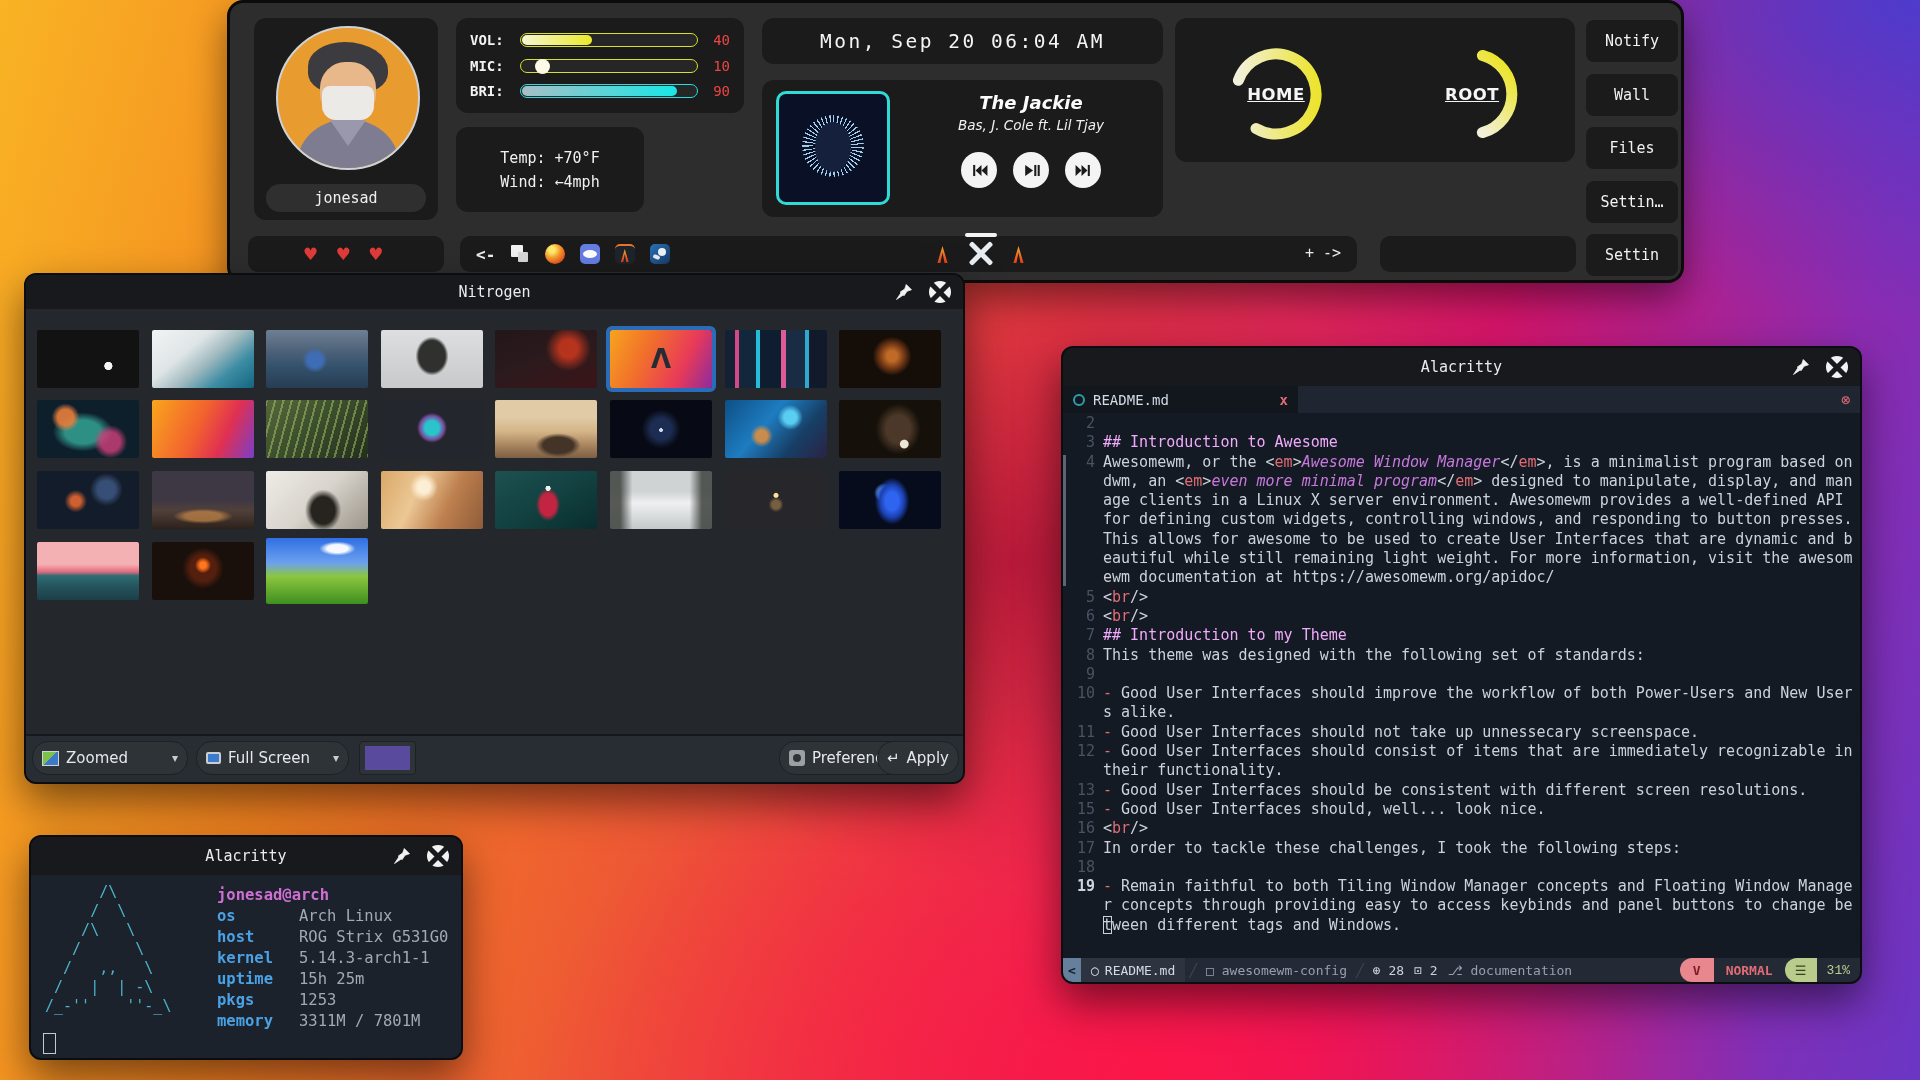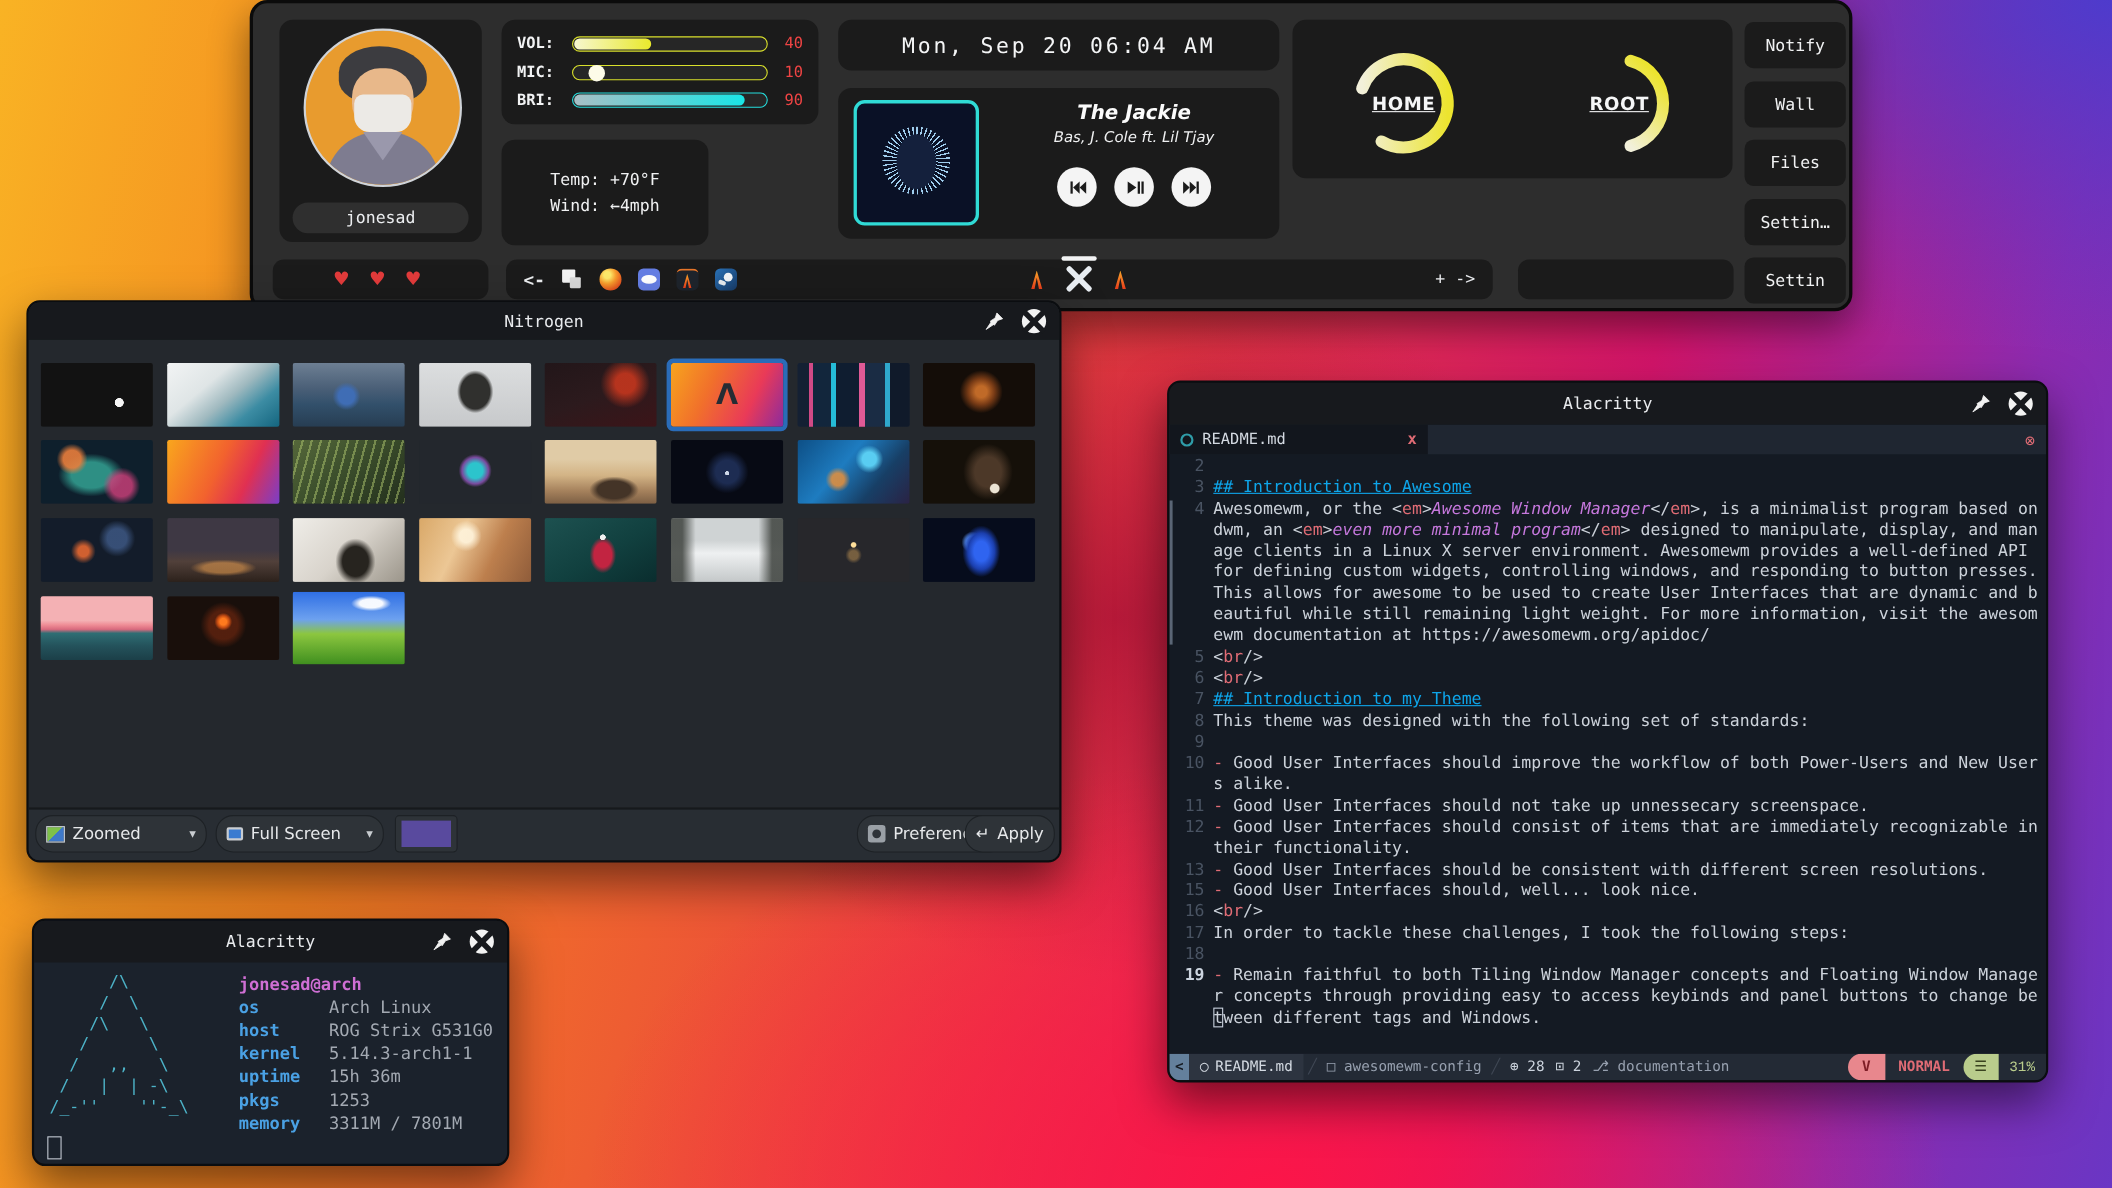--- a/index.html
+++ b/index.html
@@ -45,21 +45,21 @@
              border-radius:14px;color:#eceef0;font:15px "DejaVu Sans Mono",monospace;
              display:flex;align-items:center;justify-content:center;}
   #card-sliders{left:226px;top:15px;width:288px;height:95px;padding:12px 14px;box-sizing:border-box;
                 display:flex;flex-direction:column;justify-content:space-between;}
   .srow{display:flex;align-items:center;height:20px;}
   .slabel{width:50px;color:#f2f3f4;font:bold 14px "DejaVu Sans Mono",monospace;}
   .strack{position:relative;width:178px;height:14px;border-radius:8px;background:#262626;box-sizing:border-box;}
   .sfill{position:absolute;left:1px;top:1px;bottom:1px;border-radius:7px;}
   .sknob{position:absolute;top:-1px;width:15px;height:15px;border-radius:50%;}
   .sval{margin-left:auto;color:#ef4444;font:14px "DejaVu Sans Mono",monospace;}
-  #card-weather{left:226px;top:124px;width:188px;height:96px;display:flex;align-items:center;justify-content:center;}
+  #card-weather{left:226px;top:124px;width:188px;height:85px;display:flex;align-items:center;justify-content:center;}
   #card-weather .wx{color:#f0f1f2;font:15px "DejaVu Sans Mono",monospace;line-height:24px;white-space:pre;}
   #card-clock{left:532px;top:15px;width:401px;height:46px;display:flex;align-items:center;justify-content:center;
               color:#f4f5f6;font:19.5px "DejaVu Sans Mono",monospace;letter-spacing:2.5px;}
   #card-music{left:532px;top:77px;width:401px;height:137px;}
   .album{position:absolute;left:14px;top:11px;width:108px;height:108px;background:#0a1126;
          border:3px solid #30dbd6;border-radius:10px;}
   .burst{position:absolute;left:10px;top:8px;width:88px;height:88px;border-radius:50%;
          background:repeating-conic-gradient(rgba(168,216,248,.95) 0deg 2.6deg, rgba(168,216,248,0) 2.6deg 8.4deg);
          -webkit-mask:radial-gradient(circle,transparent 0 27%,#000 28% 49%,transparent 50%);
          mask:radial-gradient(circle,transparent 0 27%,#000 28% 49%,transparent 50%);}
@@ -142,21 +142,21 @@
   .md-ic{width:12px;height:12px;border:2px solid #2f9ca8;border-radius:50%;box-sizing:border-box;}
   .tab-x{margin-left:auto;color:#e06c75;font:bold 14px "DejaVu Sans Mono",monospace;}
   .bar-x{margin-left:auto;margin-right:10px;color:#e06c75;font:15px "DejaVu Sans Mono",monospace;}
   #editor-lines{position:absolute;left:0;top:65px;right:0;bottom:24px;padding:1px 2px 0 6px;
                 font:15px/19.3px "DejaVu Sans Mono",monospace;overflow:hidden;}
   .erow{display:flex;}
   .gut{width:26px;flex:none;text-align:right;color:#495362;padding-right:8px;position:relative;}
   .erow.cur .gut{color:#cdd5e0;font-weight:bold;}
   .erow.mark .gut::before{content:"";position:absolute;left:-6px;top:2px;bottom:2px;width:2.5px;background:#5a6575;}
   .code{flex:1;color:#ccd2da;white-space:pre-wrap;word-break:break-all;min-height:19.3px;}
-  .c-b{color:#0ea5e9;text-decoration:underline;} .c-r{color:#e06c75;} .c-p{color:#c678dd;font-style:italic;}
+  .c-b{color:#f0abfc;} .c-r{color:#e06c75;} .c-p{color:#c678dd;font-style:italic;}
   .c-cur{outline:1.5px solid #c9d2de;outline-offset:-1.5px;}
   #statusbar{position:absolute;left:0;right:0;bottom:0;height:24px;background:#232a35;
              display:flex;align-items:center;font:13px "DejaVu Sans Mono",monospace;overflow:hidden;}
   .sb-chev{background:#64809c;color:#161b23;width:18px;text-align:center;align-self:stretch;
            display:flex;align-items:center;justify-content:center;font-weight:bold;}
   .sb-chip{background:#2d3440;color:#d4dae2;padding:0 10px;align-self:stretch;display:flex;align-items:center;gap:6px;}
   .sb-sep{color:#3f4754;padding:0 4px;}
   .sb-dim{color:#97a0af;padding:0 5px;}
   .sb-lit{color:#ccd3dd;padding:0 5px;}
   .sb-vim{background:#e8878d;color:#7e1d26;font-weight:bold;width:34px;align-self:stretch;
@@ -514,18 +514,18 @@
     /\   \
    /      \
   /   ,,   \
  /   |  | -\
 /_-''    ''-_\</pre>
   <div id="fetch-rows">
       <div class="fuser">jonesad@arch</div>
       <div><span class="fkey">os</span><span class="fval">Arch Linux</span></div>
       <div><span class="fkey">host</span><span class="fval">ROG Strix G531G0</span></div>
       <div><span class="fkey">kernel</span><span class="fval">5.14.3-arch1-1</span></div>
-      <div><span class="fkey">uptime</span><span class="fval">15h 36m</span></div>
+      <div><span class="fkey">uptime</span><span class="fval">15h 25m</span></div>
       <div><span class="fkey">pkgs</span><span class="fval">1253</span></div>
       <div><span class="fkey">memory</span><span class="fval">3311M / 7801M</span></div>
     </div>
   <div id="fcursor"></div>
 </section>
 
 </body></html>

